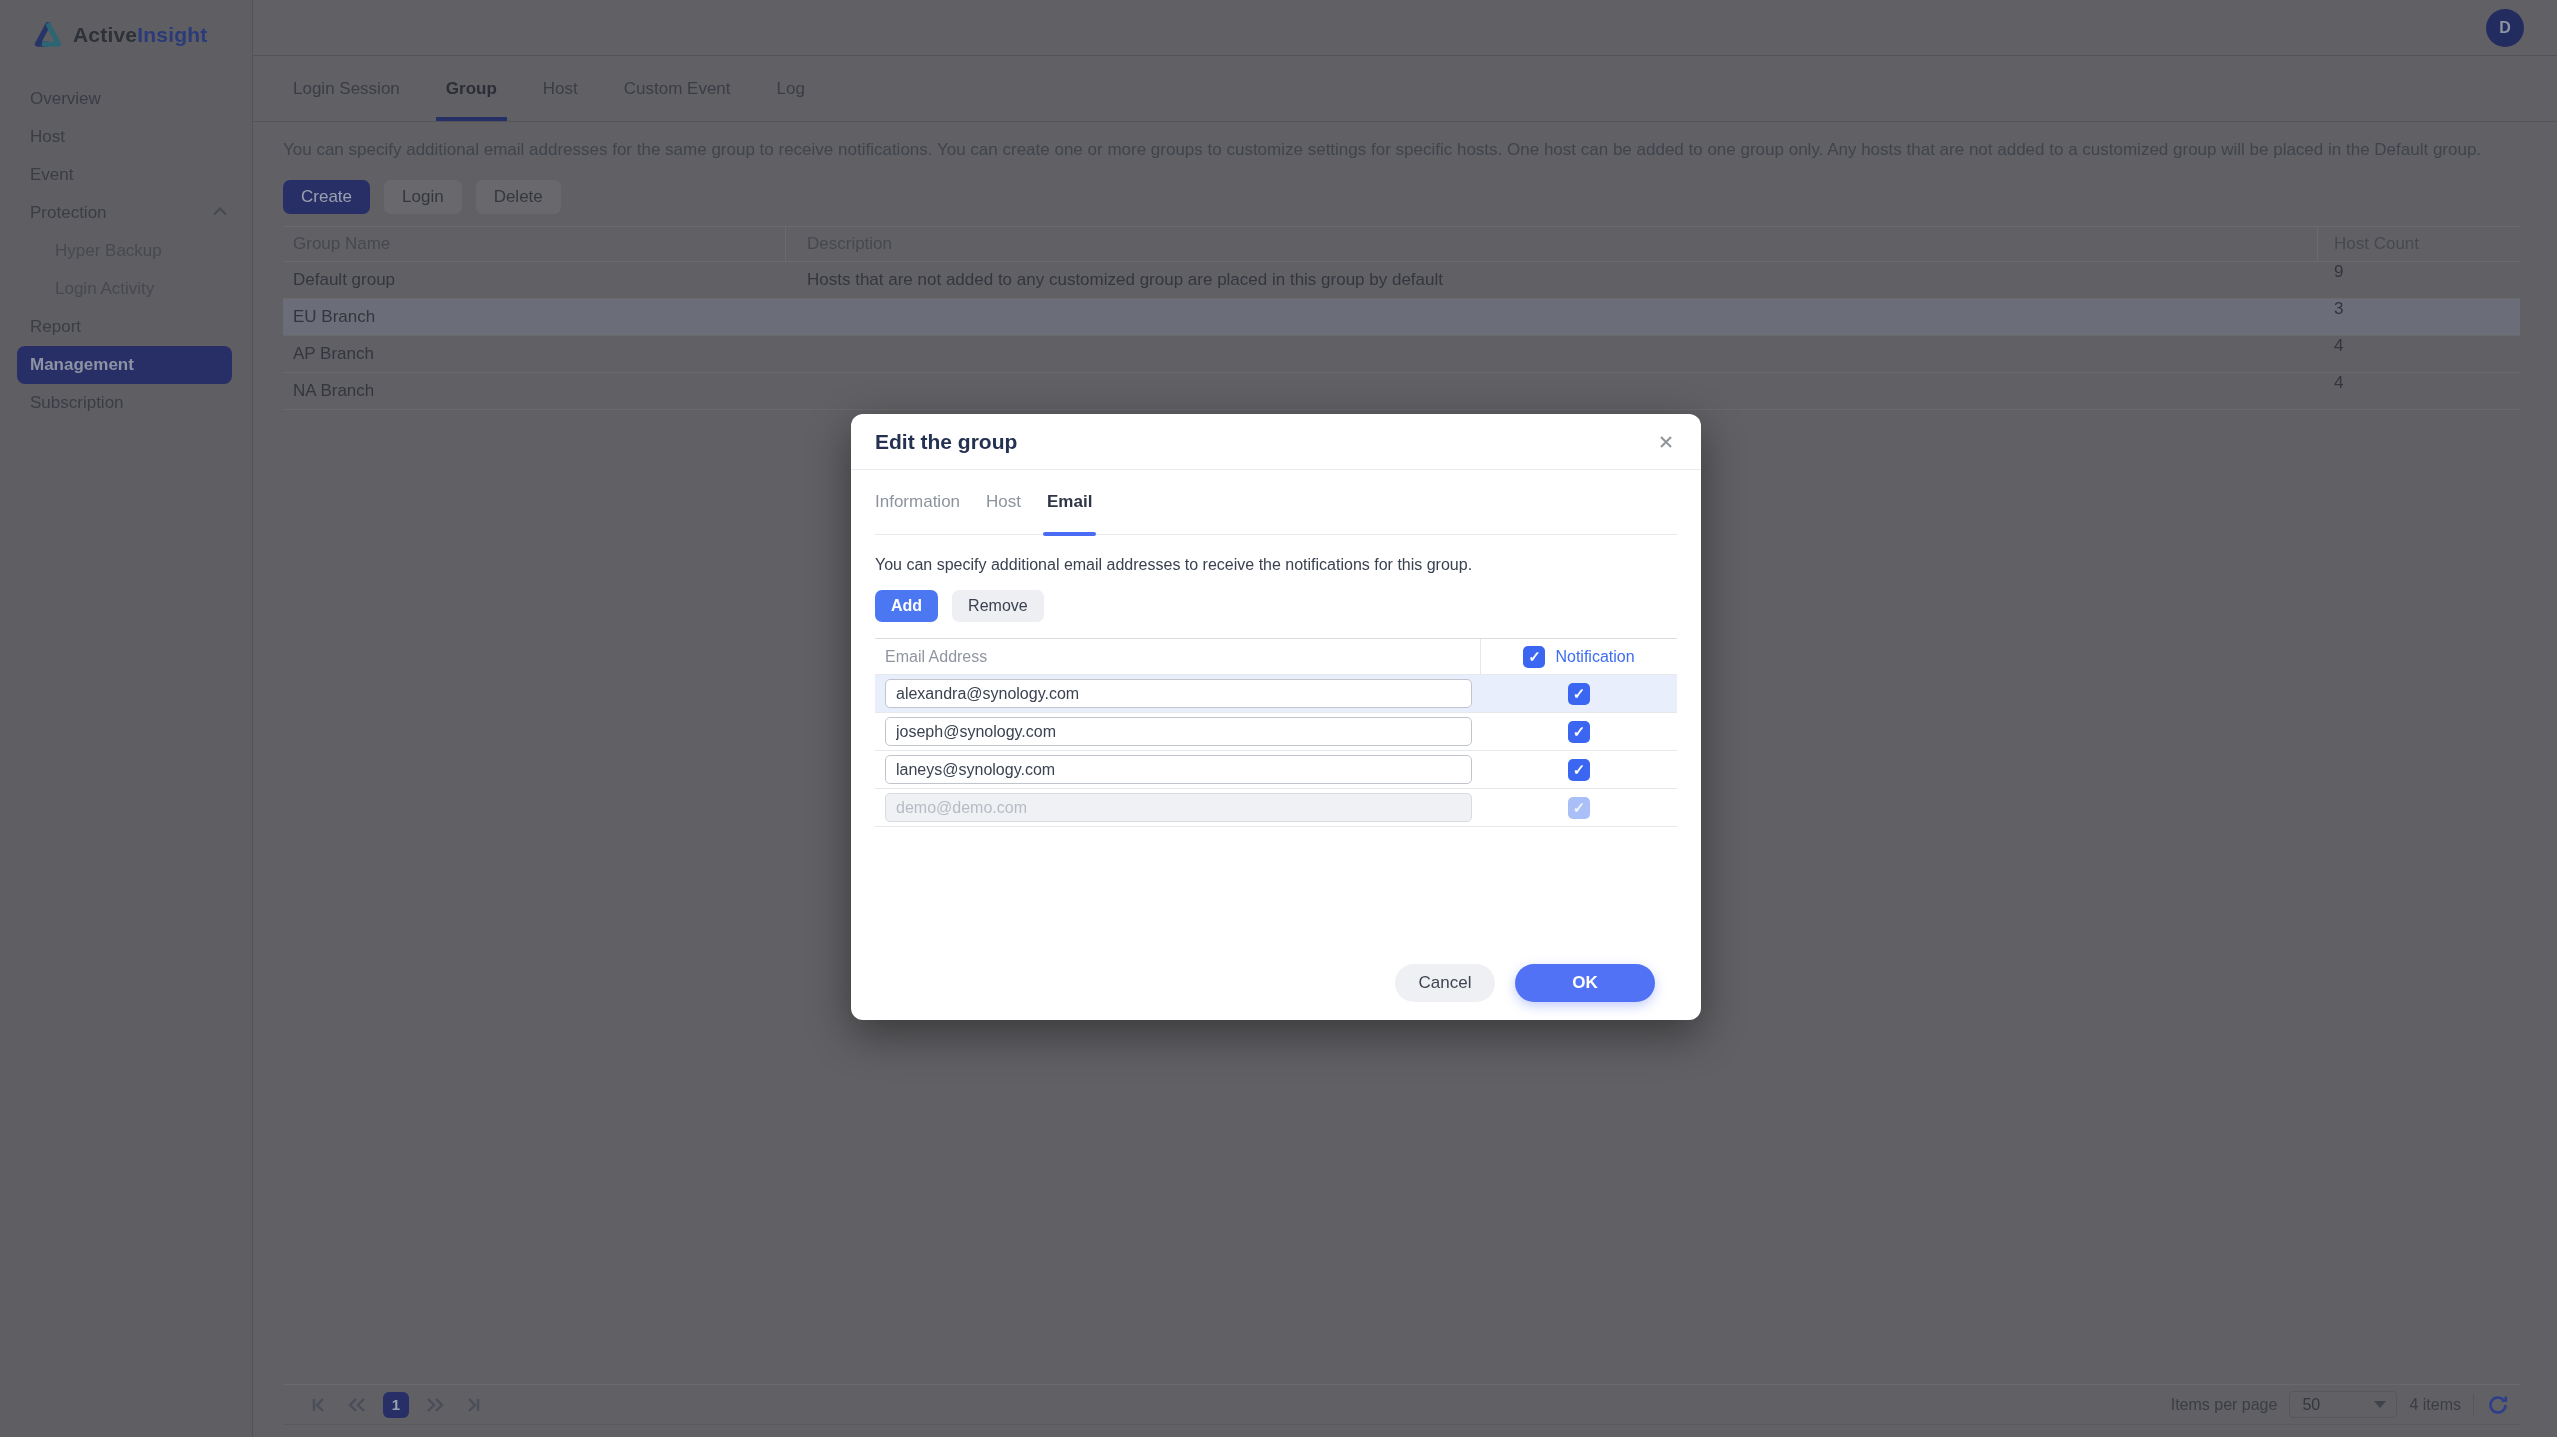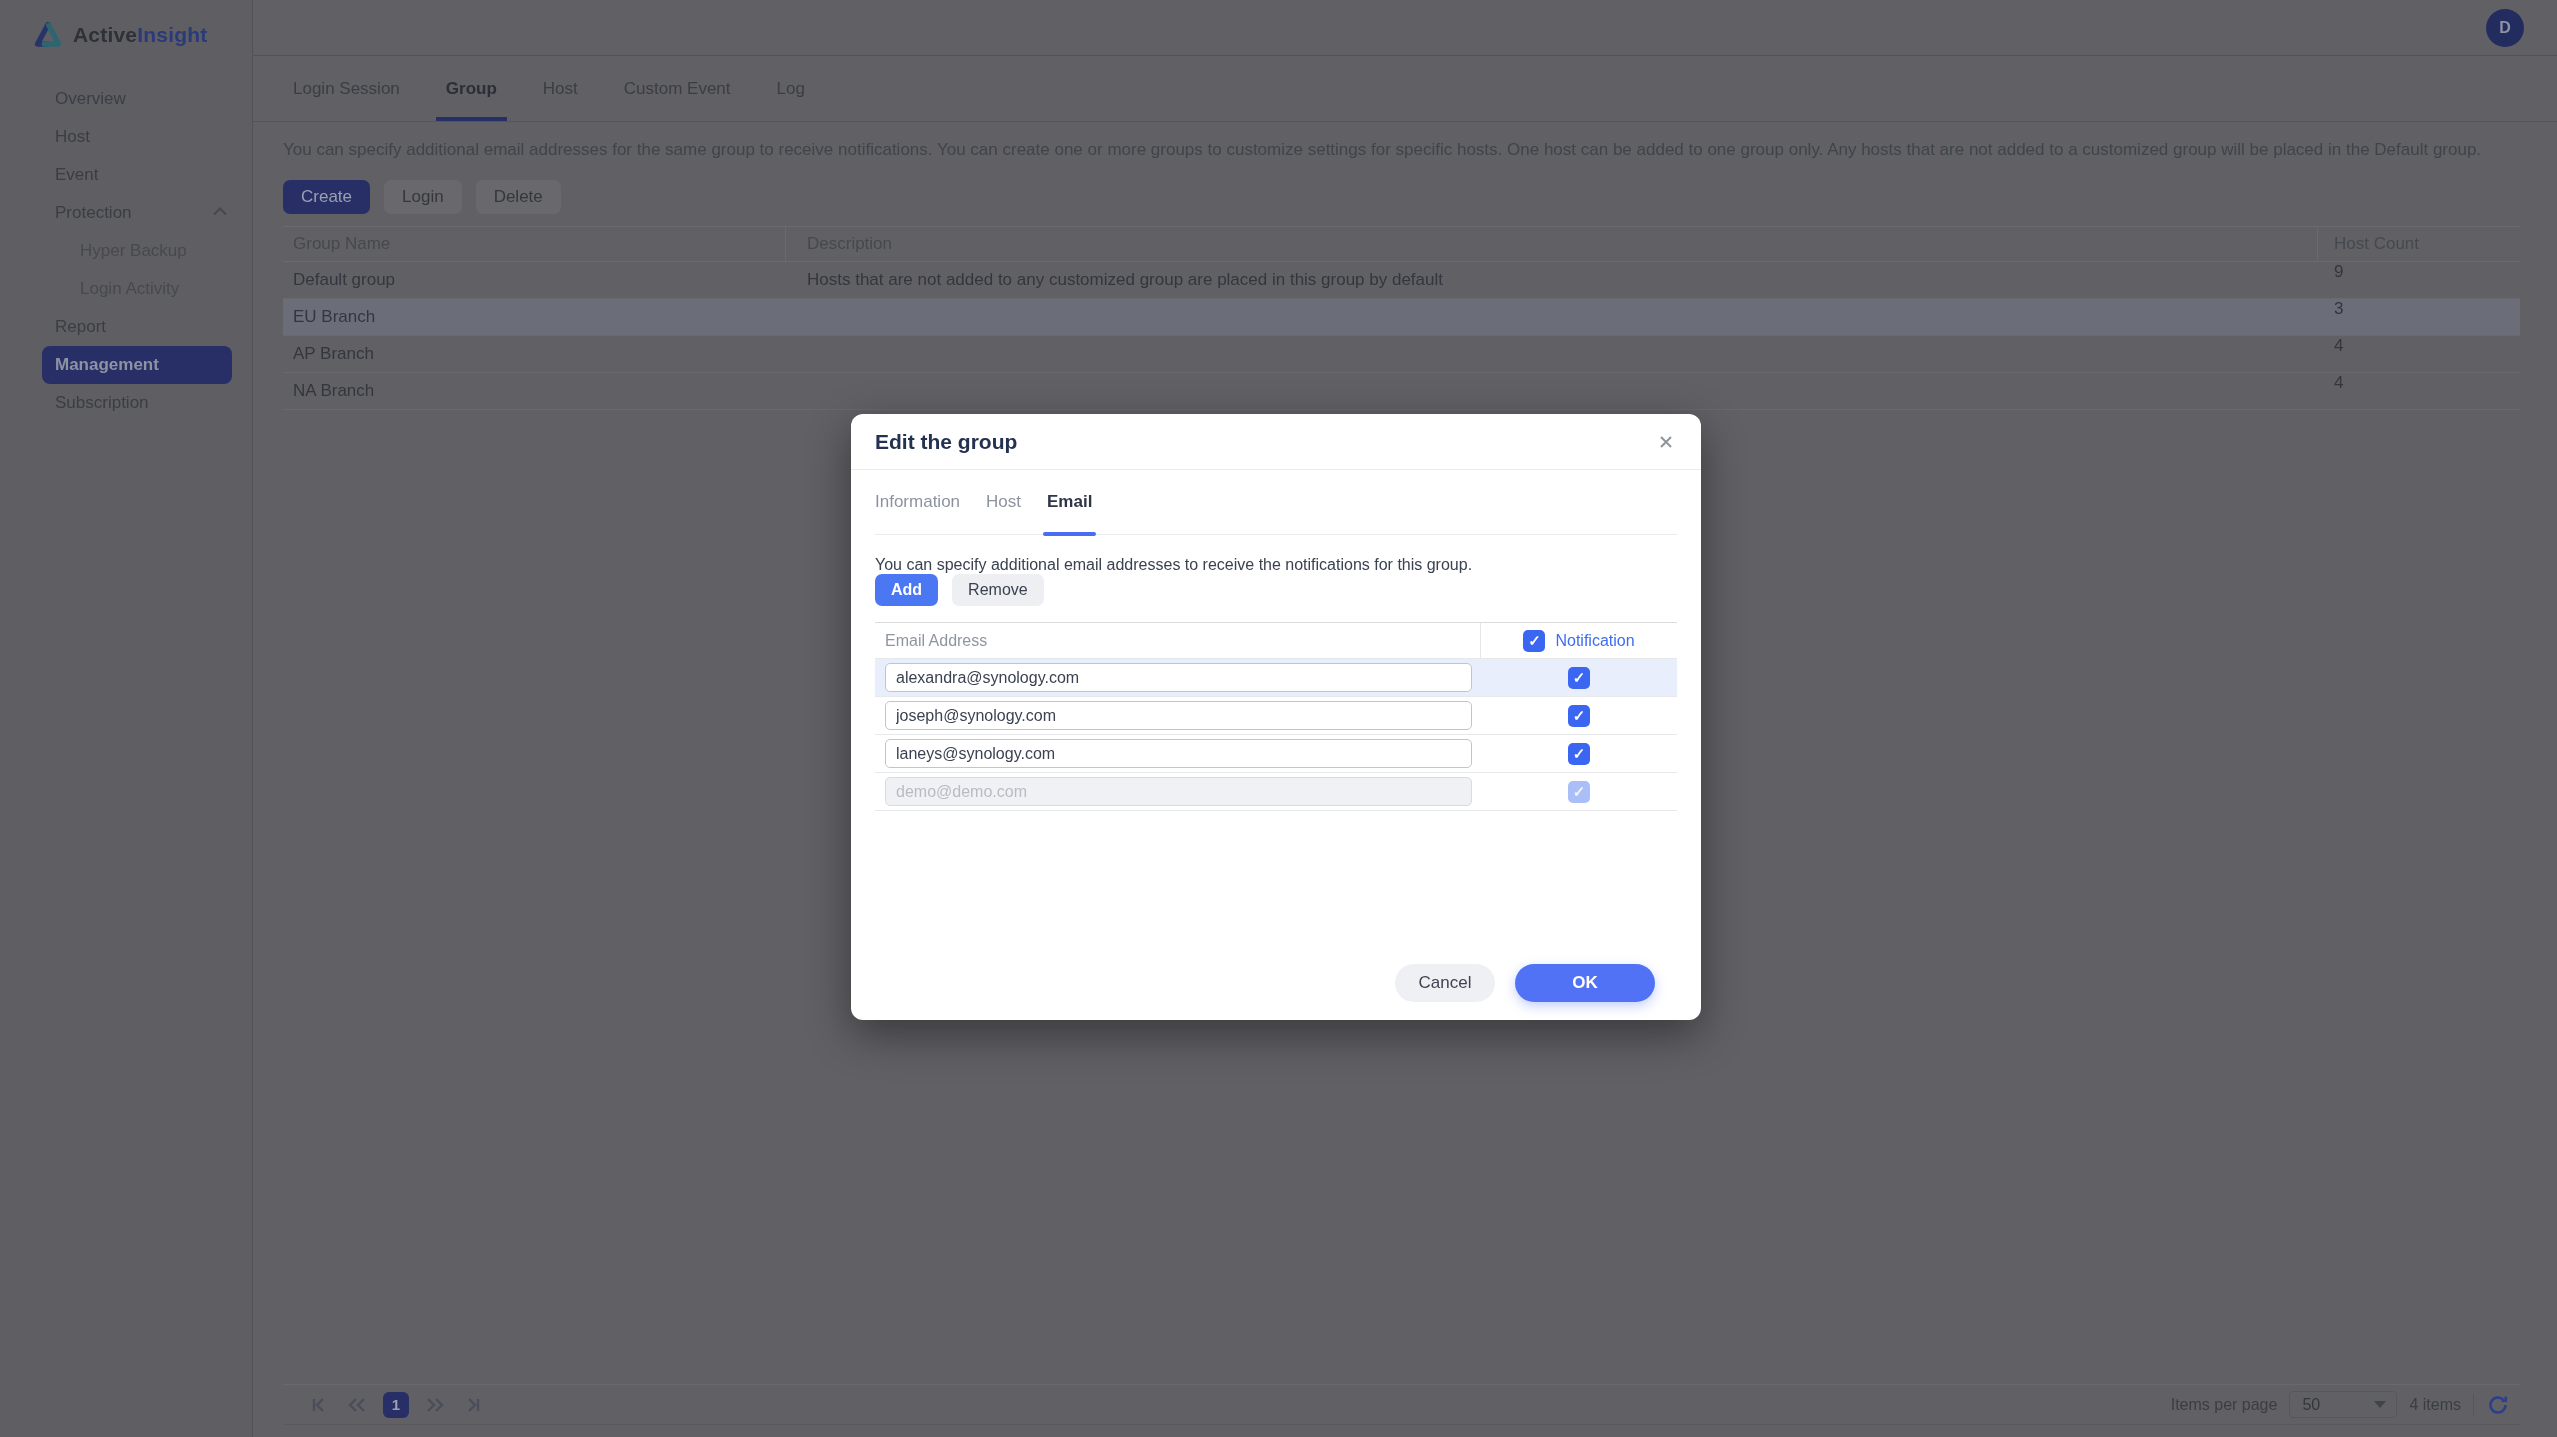--- a/index.html
+++ b/index.html
@@ -8,21 +8,21 @@
 
   
   .app { position:absolute; inset:0; display:flex; }
 
   
   .sidebar { width:253px; height:100%; background:#5f5f63; border-right:1px solid #525257; flex:none; }
   .logo { display:flex; align-items:center; gap:10px; padding:14px 0 0 33px; height:56px; }
   .logo-text { font-size:21px; font-weight:700; letter-spacing:.2px; white-space:nowrap; }
   .logo-text .p1 { color:#2e3138; }
   .logo-text .p2 { color:#2b3a78; }
-  .nav { margin-top:24px;padding-left:25px; }
+  .nav { margin-top:24px; }
   .nav-item { position:relative; height:38px; display:flex; align-items:center; padding-left:30px;
               font-size:17px; color:#3a3d45; cursor:pointer; white-space:nowrap; }
   .nav-item.sub { padding-left:55px; color:#46494f; }
   .nav-item .chev { position:absolute; right:25px; top:13px; }
   .nav-item.active { background:#272f66; color:#8d93a3; font-weight:700; margin:0 20px 0 17px;
                      border-radius:8px; padding-left:13px; }
 
   
   .right { flex:1; display:flex; flex-direction:column; min-width:0; }
   .topbar { height:56px; border-bottom:1px solid #525257; position:relative; flex:none; }
@@ -84,21 +84,21 @@
   .m-title { font-size:21px; font-weight:700; color:#243150; }
   .m-close { margin-left:auto; width:30px; height:30px; display:flex; align-items:center; justify-content:center;
              cursor:pointer; border-radius:6px; }
   .m-body { flex:1; display:flex; flex-direction:column; padding:0 24px; }
   .m-tabs { display:flex; gap:26px; height:65px; align-items:center; border-bottom:1px solid #e9ebee; flex:none; }
   .m-tab { position:relative; font-size:17px; color:#8d939e; height:100%; display:flex; align-items:center; cursor:pointer; }
   .m-tab.active { color:#2e3545; font-weight:700; }
   .m-tab.active::after { content:""; position:absolute; left:-4px; right:-4px; bottom:-2px; height:4px;
                          border-radius:2px; background:#4a6bf4; }
   .m-desc { margin-top:21px; font-size:16px; color:#3a4150; flex:none; }
-  .m-toolbar { display:flex; gap:14px; flex:none; }
+  .m-toolbar { margin-top:16px; display:flex; gap:14px; flex:none; }
   .m-btn { height:32px; border:none; border-radius:7px; font-size:16px; padding:0 16px; cursor:pointer; font-family:inherit; }
   .m-btn.add { background:#4b78f2; color:#ffffff; font-weight:700; }
   .m-btn.remove { background:#edeff3; color:#3b4150; }
 
   .m-table { margin-top:16px; flex:none; }
   .m-thead { display:flex; height:37px; align-items:center; border-top:1px solid #d9dbdf; border-bottom:1px solid #e6e8eb; }
   .m-th-email { width:606px; padding-left:10px; font-size:16px; color:#8f95a0; align-self:stretch;
                 display:flex; align-items:center; border-right:1px solid #e5e7ea; }
   .m-th-notif { flex:1; display:flex; align-items:center; justify-content:center; gap:10px; }
   .m-th-notif .lbl { font-size:16px; color:#3e6cf2; }

